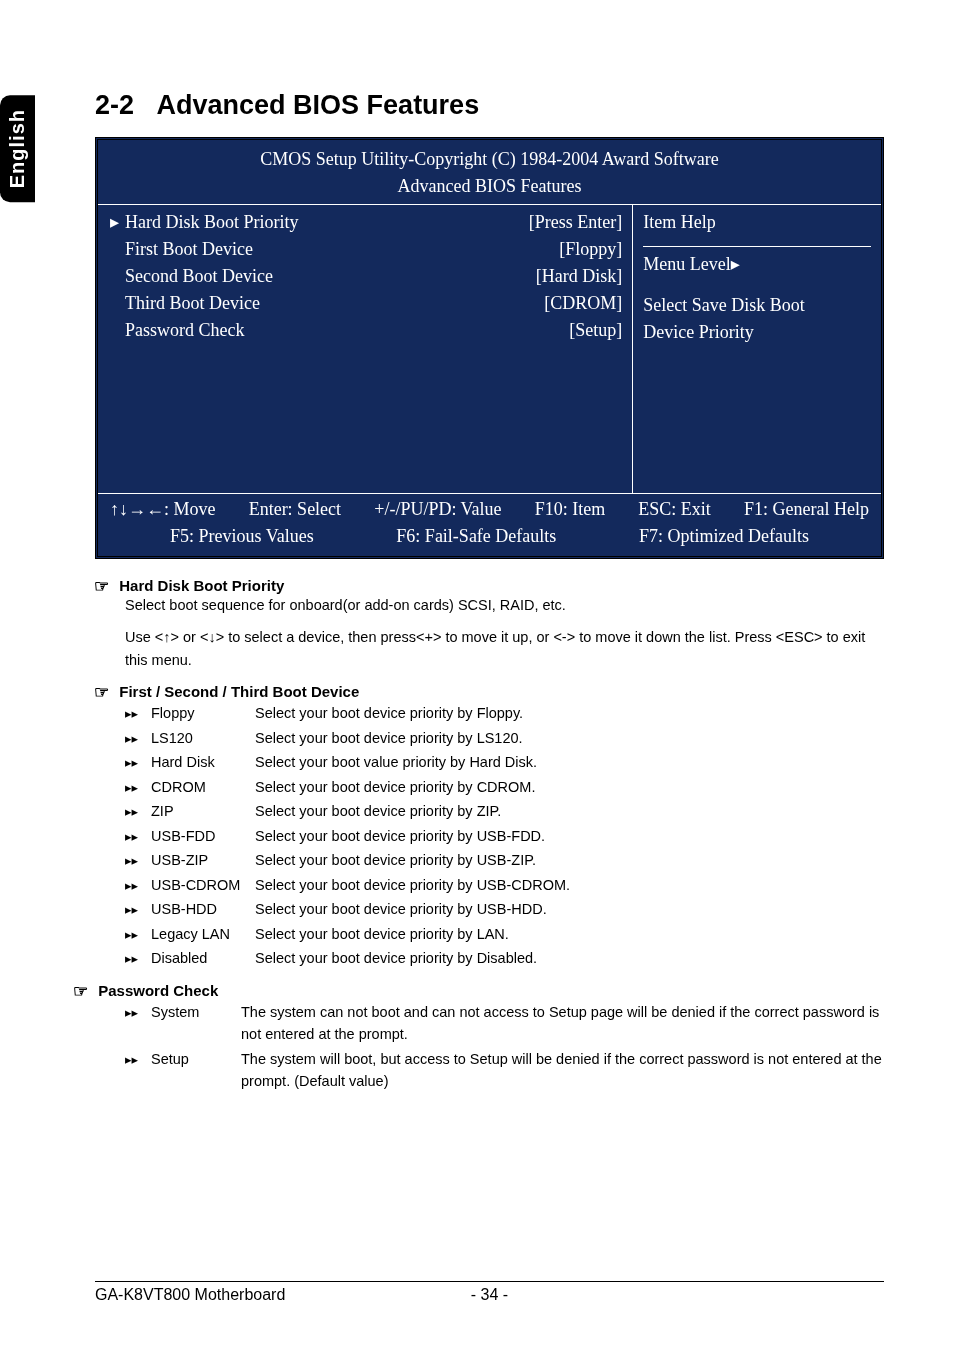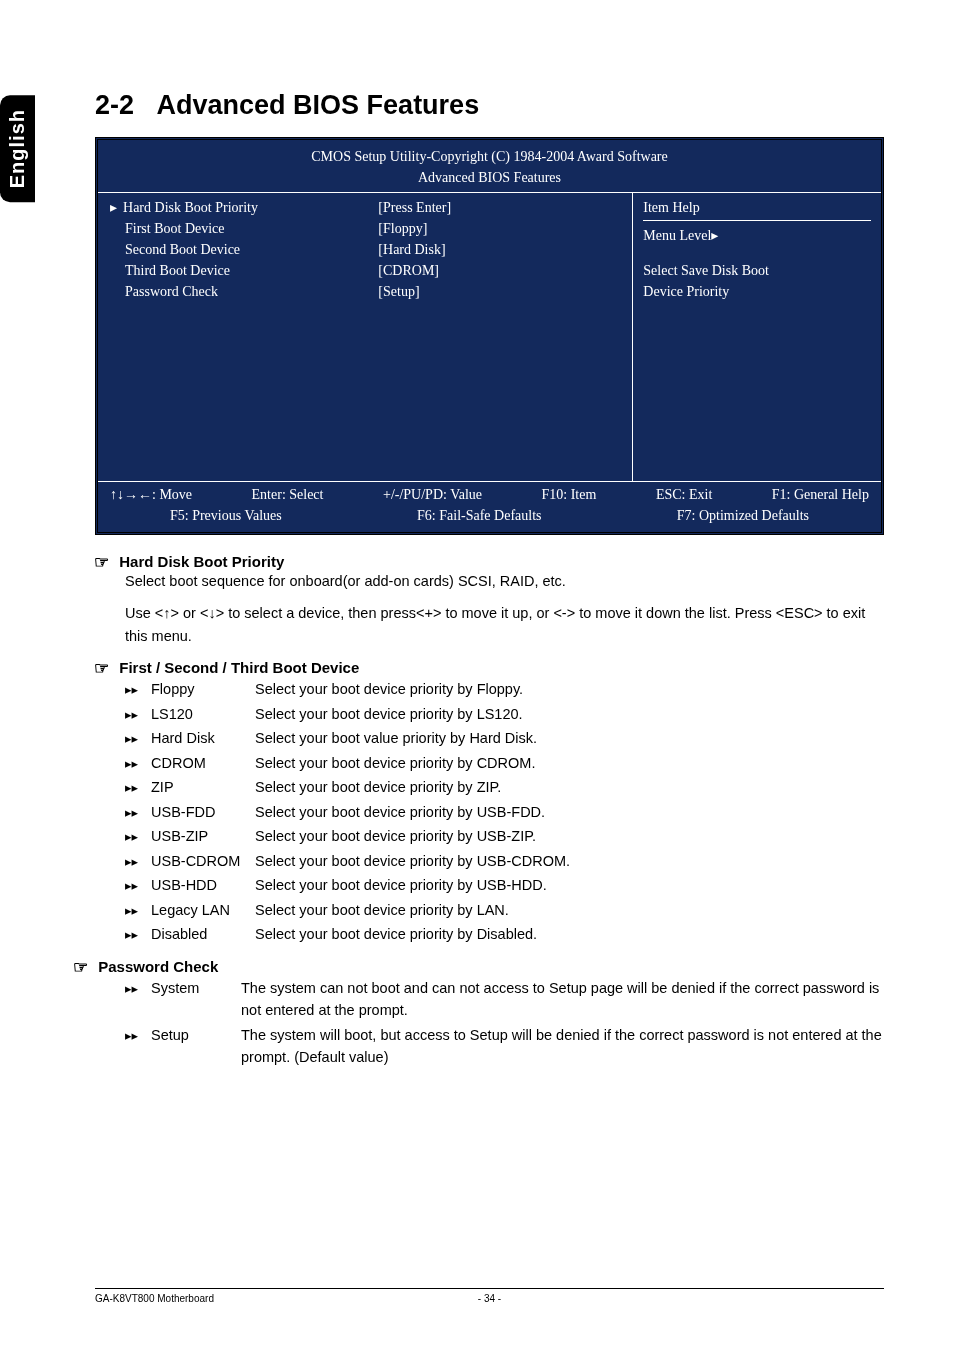--- a/index.html
+++ b/index.html
@@ -33,21 +33,21 @@
   h1.section-title {
     font-size: 27px;
     font-weight: bold;
     margin-bottom: 16px;
   }
   .bios-box {
     border: 3px double #000;
     background: #13295c;
     color: #fff;
     font-family: "Times New Roman", Times, serif;
-    font-size: 14px;
+    font-size: 18px;
     line-height: 1.5;
     padding: 4px 0 4px 0;
   }
   .bios-header {
     text-align: center;
     padding: 2px 0 4px 0;
   }
   .bios-main {
     display: flex;
     border-top: 1px solid #fff;
@@ -58,26 +58,26 @@
     flex: 2.25;
     padding: 4px 10px 4px 12px;
   }
   .bios-right {
     flex: 1;
     padding: 4px 10px;
     border-left: 1px solid #fff;
   }
   .bios-right .help-title {
     border-bottom: 1px solid #fff;
-    padding-bottom: 2px;
+    padding-bottom: 10px;
     margin-bottom: 4px;
   }
   .bios-row { display: flex; }
   .bios-row .lbl { flex: 1.1; display:flex; align-items:baseline; gap:6px;}
-  .bios-row .val { flex: 1; }
+  .bios-row .val { flex: 1; text-align: right; }
   .bios-footer {
     padding: 2px 12px 2px 12px;
     display: flex;
     flex-wrap: wrap;
     justify-content: center;
   }
   .bios-footer span { white-space: nowrap; }
   .bios-footer-line { display: flex; width: 100%; justify-content: space-between; }
 
   .content { margin-top: 18px; }
@@ -108,21 +108,21 @@
   .option-row .desc { flex: 1; }
   .footer {
     position: absolute;
     bottom: 50px;
     left: 95px;
     right: 70px;
     border-top: 1px solid #000;
     padding-top: 4px;
     display: flex;
     justify-content: space-between;
-    font-size: 10px;
+    font-size: 16px;
   }
   .footer .center {
     position: absolute;
     left: 50%;
     transform: translateX(-50%);
   }
   .tri { font-family: Arial, sans-serif; }
 </style>
 </head>
 <body>

